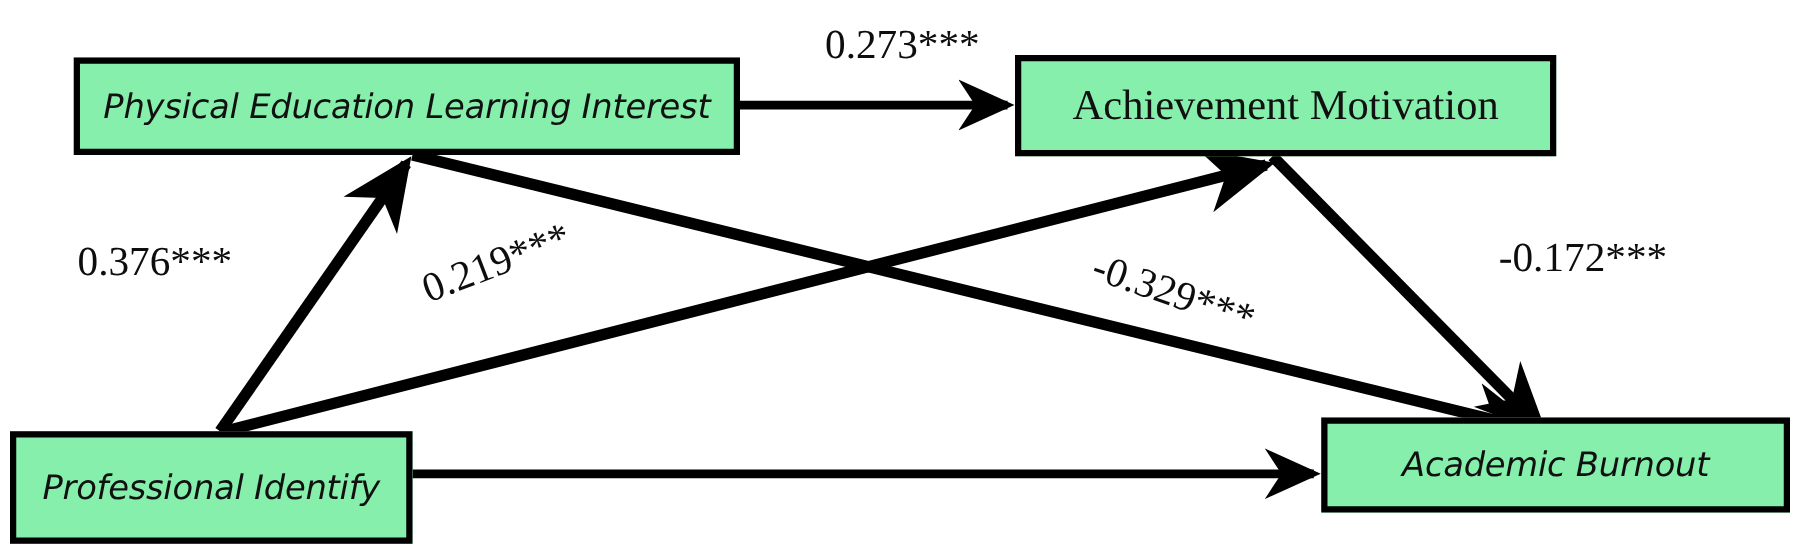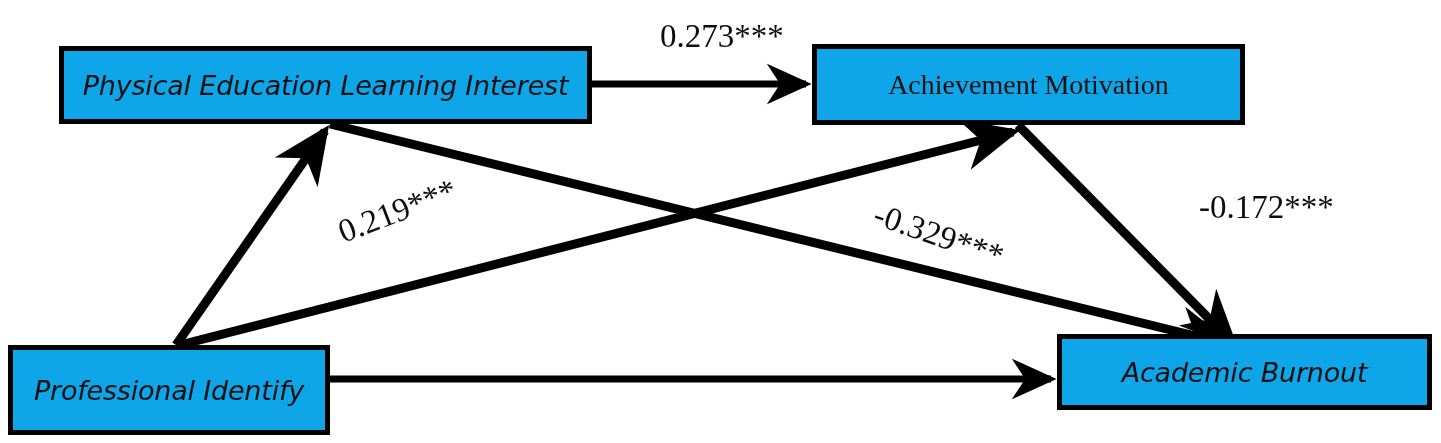--- a/index.html
+++ b/index.html
@@ -18,21 +18,21 @@
   #path-svg {
     position: absolute;
     left: 0;
     top: 0;
     width: 1441px;
     height: 443px;
   }
   .node-box {
     position: absolute;
     box-sizing: border-box;
-    background: #0ea5e9;
+    background: #86efac;
     border: 5px solid #000000;
     display: flex;
     align-items: center;
     justify-content: center;
     z-index: 3;
   }
   .node-label {
     color: #111111;
     white-space: nowrap;
     line-height: 1;
@@ -41,21 +41,21 @@
     font-family: "DejaVu Sans", sans-serif;
     font-style: italic;
     font-weight: 500;
     font-size: 27px;
     letter-spacing: -0.2px;
   }
   .label-serif {
     font-family: "Liberation Serif", serif;
     font-style: normal;
     font-weight: 400;
-    font-size: 28px;
+    font-size: 34px;
   }
   #box-pe   { left: 59px;   top: 46px;  width: 533px; height: 78px; }
   #box-am   { left: 812px;  top: 44px;  width: 433px; height: 81px; }
   #box-pi   { left: 8px;    top: 345px; width: 322px; height: 90px; }
   #box-ab   { left: 1057px; top: 334px; width: 375px; height: 76px; }
 
   .coef {
     position: absolute;
     color: #0d0d0d;
     font-family: "Liberation Serif", serif;
@@ -116,17 +116,18 @@
 
   <div class="node-box" id="box-pi">
     <span class="node-label label-italic-sans">Professional Identify</span>
   </div>
 
   <div class="node-box" id="box-ab">
     <span class="node-label label-italic-sans">Academic Burnout</span>
   </div>
 
   <span class="coef" id="coef-pe-am">0.273***</span>
+  <span class="coef" id="coef-pi-pe">0.376***</span>
   <span class="coef" id="coef-pi-am">0.219***</span>
   <span class="coef" id="coef-pe-ab">-0.329***</span>
   <span class="coef" id="coef-am-ab">-0.172***</span>
 
 </div>
 
 </body></html>

